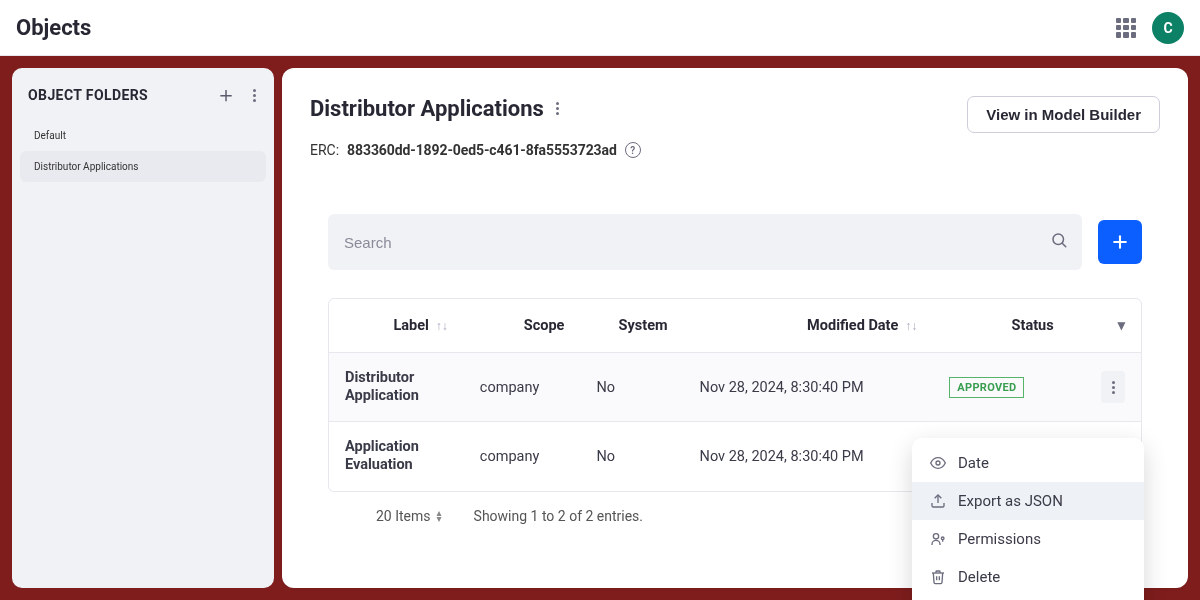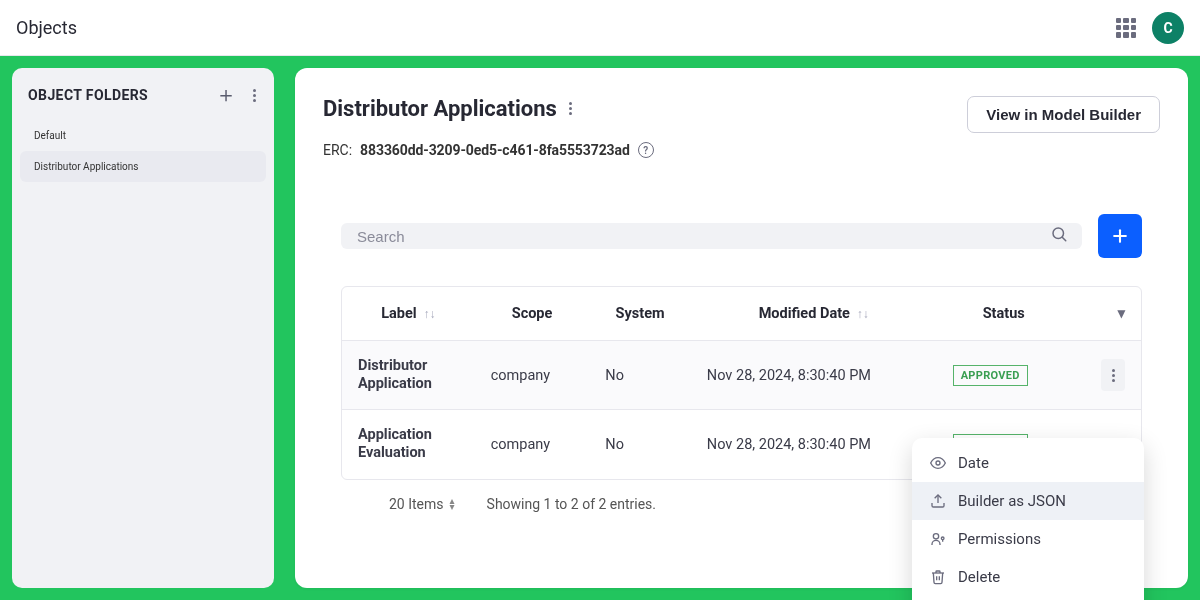--- a/index.html
+++ b/index.html
@@ -1,25 +1,25 @@
 <!DOCTYPE html>
 <html><head>
 <meta charset="utf-8">
 <style>
   * { box-sizing: border-box; margin: 0; padding: 0; }
   html, body { width: 1200px; height: 600px; font-family: -apple-system, BlinkMacSystemFont, "Segoe UI", Roboto, Helvetica, Arial, sans-serif; background: #fff; color: #272833; overflow: hidden; }
 
   .topbar { display: flex; align-items: center; justify-content: space-between; height: 56px; padding: 0 16px; border-bottom: 1px solid #e7e7ed; }
-  .topbar-title { font-size: 18px; font-weight: 400; }
+  .topbar-title { font-size: 22px; font-weight: 700; }
   .topbar-right { display: flex; align-items: center; gap: 16px; }
   .apps-icon { width: 20px; height: 20px; display: grid; grid-template-columns: repeat(3,1fr); grid-template-rows: repeat(3,1fr); gap: 2px; cursor: pointer; }
   .apps-icon span { background: #6b6c7e; border-radius: 1px; }
   .avatar { width: 32px; height: 32px; border-radius: 50%; background: #0d8166; color: #fff; display: flex; align-items: center; justify-content: center; font-weight: 700; font-size: 14px; cursor: pointer; }
 
-  .body { display: flex; height: 544px; background: #22c55e; padding: 12px; gap: 21px; }
+  .body { display: flex; height: 544px; background: #7f1d1d; padding: 12px; gap: 8px; }
 
   .sidebar { width: 262px; background: #f1f2f5; padding: 12px 8px; border-radius: 10px; }
   .sidebar-header { display: flex; align-items: center; justify-content: space-between; padding: 4px 8px 14px 8px; }
   .sidebar-title { font-size: 14px; font-weight: 700; letter-spacing: 0.4px; color: #272833; }
   .sidebar-header-actions { display: flex; align-items: center; gap: 14px; }
   .plus-mini { font-size: 22px; line-height: 1; color: #5a5c6e; cursor: pointer; font-weight: 300; }
   .dots-v { display: inline-flex; flex-direction: column; gap: 2px; cursor: pointer; padding: 2px; }
   .dots-v span { width: 3px; height: 3px; background: #6b6c7e; border-radius: 50%; }
   .folder-item { padding: 10px 14px; font-size: 10px; color: #333; border-radius: 6px; cursor: pointer; }
   .folder-item.active { background: #e9eaf0; }
@@ -31,29 +31,29 @@
   .page-title { font-size: 22px; font-weight: 700; }
   .erc-row { margin-top: 21px; font-size: 14px; color: #333; display: flex; align-items: center; gap: 8px; }
   .erc-label { font-weight: 400; }
   .erc-val { font-weight: 700; letter-spacing: -0.1px; }
   .info-circle { width: 16px; height: 16px; border: 1.5px solid #6b6c7e; border-radius: 50%; display: inline-flex; align-items: center; justify-content: center; font-size: 10px; color: #6b6c7e; cursor: pointer; font-weight: 600; }
 
   .btn-outline { border: 1px solid #cdced9; background: #fff; color: #272833; font-size: 15px; font-weight: 600; padding: 9px 18px; border-radius: 7px; cursor: pointer; }
 
   .toolbar { margin-top: 56px; display: flex; gap: 16px; align-items: center; padding: 0 18px; }
   .search-wrap { flex: 1; position: relative; }
-  .search-input { width: 100%; height: 26px; border: none; background: #f1f2f5; border-radius: 6px; padding: 0 44px 0 16px; font-size: 15px; color: #272833; outline: none; }
+  .search-input { width: 100%; height: 56px; border: none; background: #f1f2f5; border-radius: 6px; padding: 0 44px 0 16px; font-size: 15px; color: #272833; outline: none; }
   .search-input::placeholder { color: #8a8b99; }
   .search-icon { position: absolute; right: 14px; top: 50%; transform: translateY(-50%); color: #6b6c7e; }
   .btn-primary { width: 44px; height: 44px; border: none; background: #0b5fff; border-radius: 6px; display: flex; align-items: center; justify-content: center; cursor: pointer; }
   .btn-primary svg { stroke: #fff; }
 
   .table-wrap { margin: 28px 18px 0 18px; border: 1px solid #e7e7ed; border-radius: 6px; }
   table { width: 100%; border-collapse: collapse; font-size: 14.5px; }
-  thead th { text-align: center; font-weight: 700; padding: 18px 16px; color: #272833; border-bottom: 1px solid #e7e7ed; white-space: nowrap; }
+  thead th { text-align: right; font-weight: 700; padding: 18px 16px; color: #272833; border-bottom: 1px solid #e7e7ed; white-space: nowrap; }
   thead th.actions-col { text-align: right; }
   tbody td { padding: 16px 16px; border-top: 1px solid #e7e7ed; color: #3a3b48; vertical-align: middle; }
   tbody tr:first-child td { border-top: none; background: #fafafc; }
   .sort-arrows { color: #a7a9bc; font-size: 12px; margin-left: 4px; }
   .caret-down-th { color: #6b6c7e; }
   .label-cell { font-weight: 700; line-height: 1.25; }
   .badge-approved { display: inline-block; border: 1px solid #55b36a; color: #3a9e52; font-size: 11px; font-weight: 700; letter-spacing: 0.3px; padding: 3px 7px; border-radius: 0; }
   .row-actions { display:flex; justify-content:flex-end; }
   .row-kebab-box { background:#f1f2f5; border-radius:4px; width:24px; height:32px; display:flex; align-items:center; justify-content:center; cursor:pointer; }
 
@@ -113,21 +113,21 @@
         <div class="page-title-row">
           <h1 class="page-title">Distributor Applications</h1>
           <span class="dots-v">
               <span></span>
               <span></span>
               <span></span>
             </span>
         </div>
         <div class="erc-row">
           <span class="erc-label">ERC:</span>
-          <span class="erc-val">883360dd-3209-0ed5-c461-8fa5553723ad</span>
+          <span class="erc-val">883360dd-1892-0ed5-c461-8fa5553723ad</span>
           <span class="info-circle">?</span>
         </div>
       </div>
       <button class="btn-outline">View in Model Builder</button>
     </div>
 
     <div class="toolbar">
       <div class="search-wrap">
         <input class="search-input" placeholder="Search" style="">
         <span class="search-icon">
@@ -212,21 +212,21 @@
           <span>Date</span>
         </div>
         <div class="dropdown-item hover">
           <span class="dd-ico">
             <svg width="16" height="16" viewBox="0 0 24 24" fill="none" stroke="currentColor" stroke-width="2">
               <path d="M21 15v4a2 2 0 0 1-2 2H5a2 2 0 0 1-2-2v-4"></path>
               <polyline points="17 8 12 3 7 8"></polyline>
               <line x1="12" y1="3" x2="12" y2="15"></line>
             </svg>
           </span>
-          <span>Builder as JSON</span>
+          <span>Export as JSON</span>
         </div>
         <div class="dropdown-item">
           <span class="dd-ico">
             <svg width="16" height="16" viewBox="0 0 24 24" fill="none" stroke="currentColor" stroke-width="2">
               <circle cx="9" cy="8" r="4"></circle>
               <path d="M3 21v-1a6 6 0 0 1 12 0v1"></path>
               <circle cx="19" cy="11" r="2"></circle>
               <path d="M19 13v3"></path>
             </svg>
           </span>

